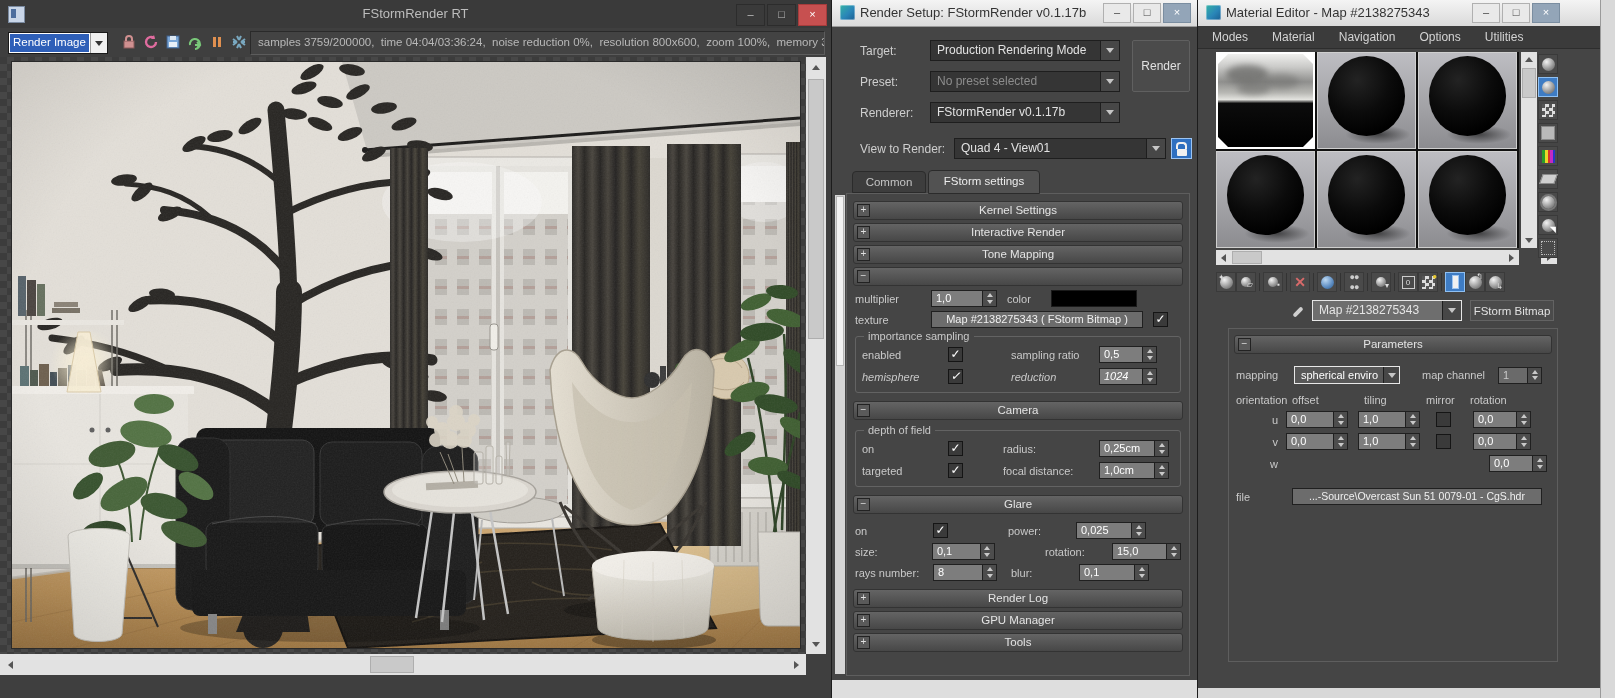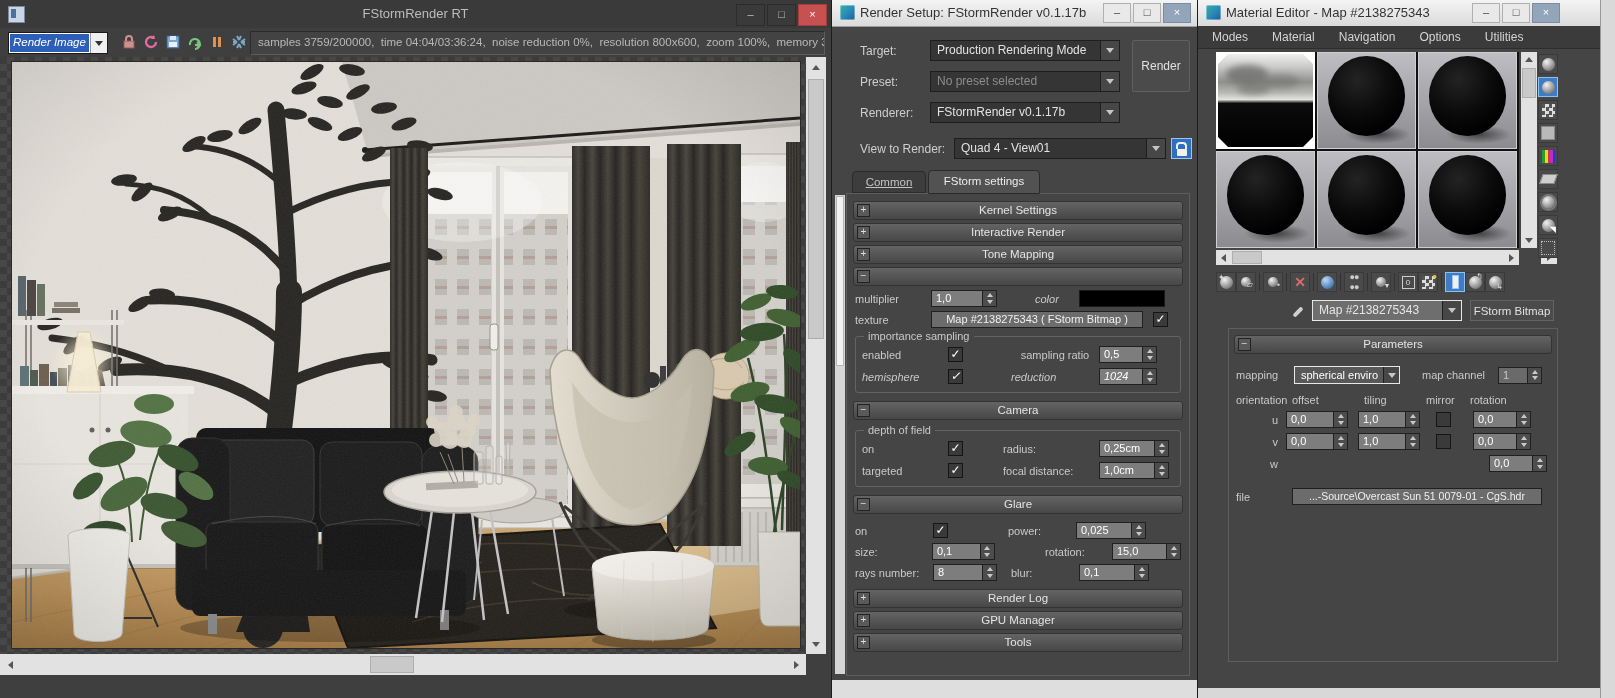--- a/index.html
+++ b/index.html
@@ -50,21 +50,21 @@
 
   
   #w1{left:0;top:0;width:832px;height:698px;background:#3f3f3f;border-right:1px solid #1c1c1c;box-sizing:border-box;}
   #w1 .tb{position:absolute;left:0;top:0;right:0;height:28px;background:#3a3a3a;border-bottom:1px solid #2c2c2c;}
   #w1 .tb .tt{position:absolute;left:0;right:0;top:6px;text-align:center;color:#bdbdbd;font-size:13px;}
   #w1 .tb .ic{position:absolute;left:8px;top:6px;width:15px;height:15px;background:#c9d6e8;border:1px solid #7a8aa0;}
   #w1 .tb .ic::after{content:"";position:absolute;left:2px;top:2px;width:5px;height:9px;background:#4d6e9e;}
   .wbtn-d{width:27px;height:20px;background:#3a3a3a;color:#c0c0c0;font-size:11px;line-height:18px;text-align:center;border:1px solid #2c2c2c;}
   .wbtn-d.close-r{background:#c75050;color:#fff;border-color:#a63c3c;}
   #rt-toolbar{position:absolute;left:0;top:28px;right:0;height:29px;background:#3f3f3f;}
-  #rt-dd{position:absolute;left:8px;top:4px;width:98px;height:20px;background:#fff;border:1px solid #1a1a1a;display:flex;font-style:italic;}
+  #rt-dd{position:absolute;left:8px;top:4px;width:98px;height:20px;background:#fff;border:1px solid #1a1a1a;display:flex;}
   #rt-dd .sel{flex:1;margin:1px;background:#2e5fb8;color:#fff;font-size:11.5px;line-height:16px;padding:0 3px;white-space:nowrap;overflow:hidden;}
   #rt-dd .dc{width:16px;border-left:1px solid #9a9a9a;display:flex;align-items:center;justify-content:center;background:#f0f0f0;}
   #rt-dd .dc .t{width:0;height:0;border-left:4px solid transparent;border-right:4px solid transparent;border-top:5px solid #333;}
   #rt-icons{position:absolute;left:120px;top:4px;display:flex;gap:4px;}
   .rticon{width:18px;height:20px;display:flex;align-items:center;justify-content:center;}
   #rt-status{position:absolute;left:250px;top:3px;right:6px;height:22px;background:#434343;border:1px solid #2a2a2a;
              border-bottom-color:#5c5c5c;border-right-color:#5c5c5c;overflow:hidden;}
   #rt-status .st{color:#b8b8b8;font-size:11.5px;line-height:21px;padding-left:7px;white-space:pre;display:block;}
   #viewport{position:absolute;left:0;top:57px;width:806px;height:597px;background-color:#3c3c3c;
       background-image:linear-gradient(45deg,#474747 25%,transparent 25%,transparent 75%,#474747 75%),
@@ -589,21 +589,21 @@
       <span class="dv">Quad 4 - View01</span>
       <span class="dc">
           <span class="tri-dn"></span>
         </span>
     </div>
     <div class="lockbtn abs" style="left:339px;top:138px;width:21px;height:21px;">
       <span class="lock-sh"></span>
         <span class="lock-bd"></span>
     </div>
 
-    <div class="tab" style="left:20px;top:171px;width:74px;text-decoration:underline;">Common</div>
+    <div class="tab" style="left:20px;top:171px;width:74px;">Common</div>
     <div class="tab active" style="left:96px;top:170px;width:112px;">FStorm settings</div>
 
     <div id="w2-scroll">
         <div class="th"></div>
       </div>
 
     <div id="w2-panel">
       <div class="roll">
         <span class="pm">+</span>
         <span class="rt">Kernel Settings</span>
@@ -622,34 +622,34 @@
       </div>
       <div class="envrow">
         <span class="lbl-sm" style="width:76px;">multiplier</span>
         <span class="spin" style="width:66px;">
             <span class="sv">1,0</span>
             <span class="sb">
               <i class="u"></i>
               <i class="d"></i>
             </span>
           </span>
-        <span class="lbl-sm" style="margin-left:38px;width:44px;font-style:italic;">color</span>
+        <span class="lbl-sm" style="margin-left:10px;width:44px;">color</span>
         <span style="width:84px;height:15px;background:#000;border:1px solid #1a1a1a;display:inline-block;"></span>
       </div>
       <div class="envrow">
         <span class="lbl-sm" style="width:76px;">texture</span>
         <span class="btn-dark" style="width:212px;">Map #2138275343 ( FStorm Bitmap )</span>
         <span class="chk on" style="margin-left:10px;"></span>
       </div>
       <div class="fs">
         <span class="fst">importance sampling</span>
         <div class="envrow" style="margin:2px 0;">
           <span class="lbl-sm" style="width:86px;">enabled</span>
           <span class="chk on"></span>
-          <span class="lbl-sm" style="margin-left:48px;width:88px;text-align:center;">sampling ratio</span>
+          <span class="lbl-sm" style="margin-left:48px;width:88px;">sampling ratio</span>
           <span class="spin" style="width:58px;">
               <span class="sv">0,5</span>
               <span class="sb">
                 <i class="u"></i>
                 <i class="d"></i>
               </span>
             </span>
         </div>
         <div class="envrow" style="margin:5px 0 2px;font-style:italic;">
           <span class="lbl-sm" style="width:86px;">hemisphere</span>

